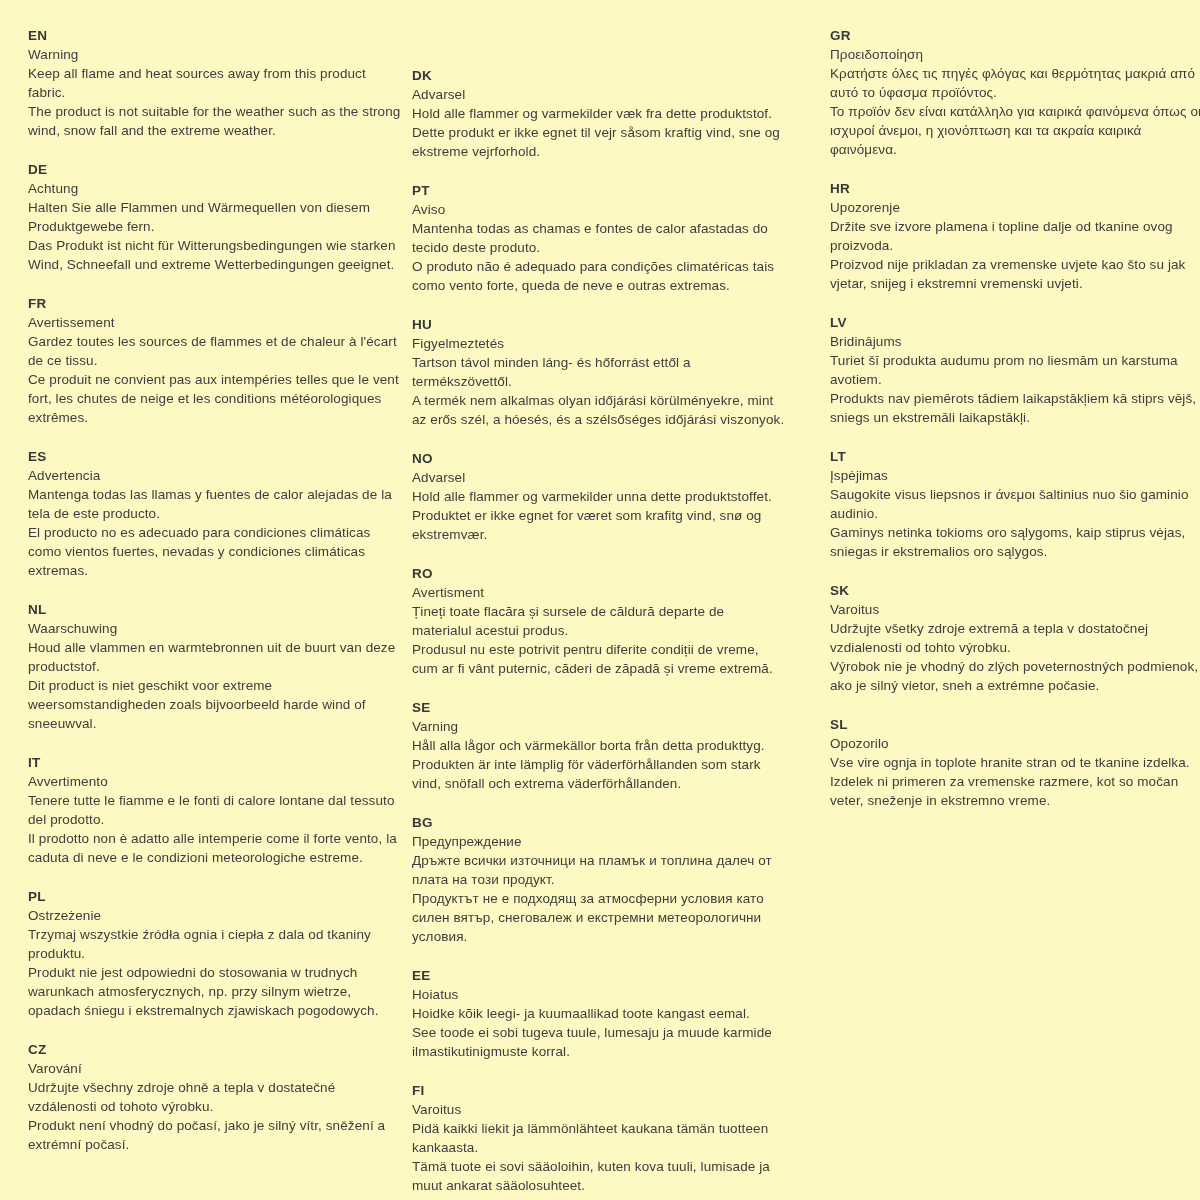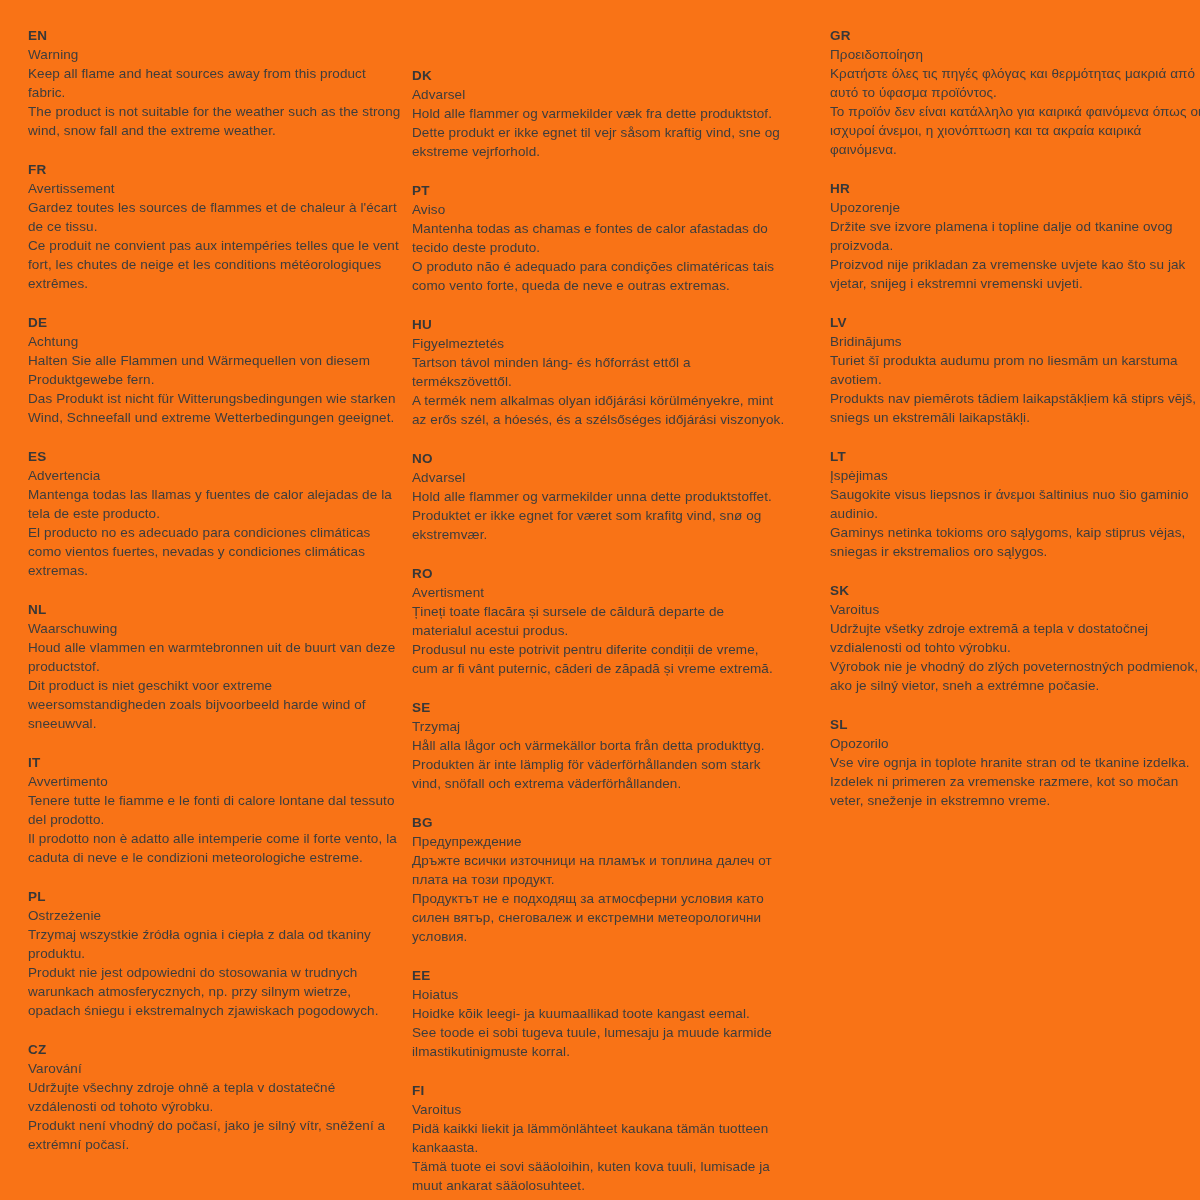--- a/index.html
+++ b/index.html
@@ -11,21 +11,21 @@
     width: 1200px;
     height: 1200px;
     position: relative;
     font-family: "Liberation Sans", sans-serif;
     color: #3d3d3d;
     -webkit-font-smoothing: antialiased;
   }
   .page {
     position: absolute;
     inset: 0;
-    background: #f97316;
+    background: #fef9c3;
     text-decoration: underline;
   }
   .col {
     position: absolute;
     top: 26px;
   }
   .col-1 { left: 28px;  width: 374px; }
   .col-2 { left: 412px; width: 374px; margin-top: 40px; }
   .col-3 { left: 830px; width: 376px; }
   section.lang {
@@ -52,32 +52,32 @@
 <div class="page">
 
   <div class="col col-1">
     <section class="lang">
       <h2>EN</h2>
       <p>Warning</p>
       <p>Keep all flame and heat sources away from this product fabric.</p>
       <p>The product is not suitable for the weather such as the strong wind, snow fall and the extreme weather.</p>
     </section>
     <section class="lang">
+      <h2>DE</h2>
+      <p>Achtung</p>
+      <p>Halten Sie alle Flammen und Wärmequellen von diesem Produktgewebe fern.</p>
+      <p>Das Produkt ist nicht für Witterungsbedingungen wie starken Wind, Schneefall und extreme Wetterbedingungen geeignet.</p>
+    </section>
+    <section class="lang">
       <h2>FR</h2>
       <p>Avertissement</p>
       <p>Gardez toutes les sources de flammes et de chaleur à l'écart de ce tissu.</p>
       <p>Ce produit ne convient pas aux intempéries telles que le vent fort, les chutes de neige et les conditions météorologiques extrêmes.</p>
     </section>
     <section class="lang">
-      <h2>DE</h2>
-      <p>Achtung</p>
-      <p>Halten Sie alle Flammen und Wärmequellen von diesem Produktgewebe fern.</p>
-      <p>Das Produkt ist nicht für Witterungsbedingungen wie starken Wind, Schneefall und extreme Wetterbedingungen geeignet.</p>
-    </section>
-    <section class="lang">
       <h2>ES</h2>
       <p>Advertencia</p>
       <p>Mantenga todas las llamas y fuentes de calor alejadas de la tela de este producto.</p>
       <p>El producto no es adecuado para condiciones climáticas como vientos fuertes, nevadas y condiciones climáticas extremas.</p>
     </section>
     <section class="lang">
       <h2>NL</h2>
       <p>Waarschuwing</p>
       <p>Houd alle vlammen en warmtebronnen uit de buurt van deze productstof.</p>
       <p>Dit product is niet geschikt voor extreme weersomstandigheden zoals bijvoorbeeld harde wind of sneeuwval.</p>
@@ -128,21 +128,21 @@
       <p>Produktet er ikke egnet for været som krafitg vind, snø og ekstremvær.</p>
     </section>
     <section class="lang">
       <h2>RO</h2>
       <p>Avertisment</p>
       <p>Țineți toate flacăra și sursele de căldură departe de materialul acestui produs.</p>
       <p>Produsul nu este potrivit pentru diferite condiții de vreme, cum ar fi vânt puternic, căderi de zăpadă și vreme extremă.</p>
     </section>
     <section class="lang">
       <h2>SE</h2>
-      <p>Trzymaj</p>
+      <p>Varning</p>
       <p>Håll alla lågor och värmekällor borta från detta produkttyg.</p>
       <p>Produkten är inte lämplig för väderförhållanden som stark vind, snöfall och extrema väderförhållanden.</p>
     </section>
     <section class="lang">
       <h2>BG</h2>
       <p>Предупреждение</p>
       <p>Дръжте всички източници на пламък и топлина далеч от плата на този продукт.</p>
       <p>Продуктът не е подходящ за атмосферни условия като силен вятър, снеговалеж и екстремни метеорологични условия.</p>
     </section>
     <section class="lang">

